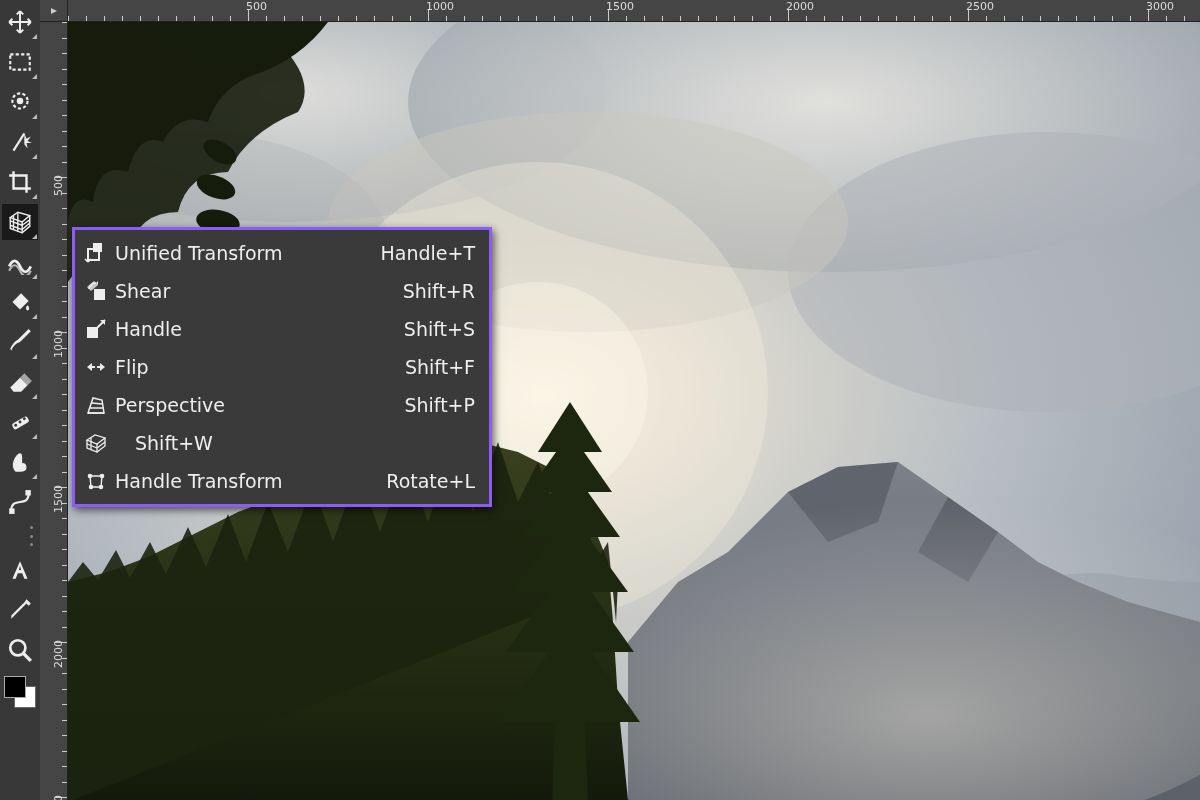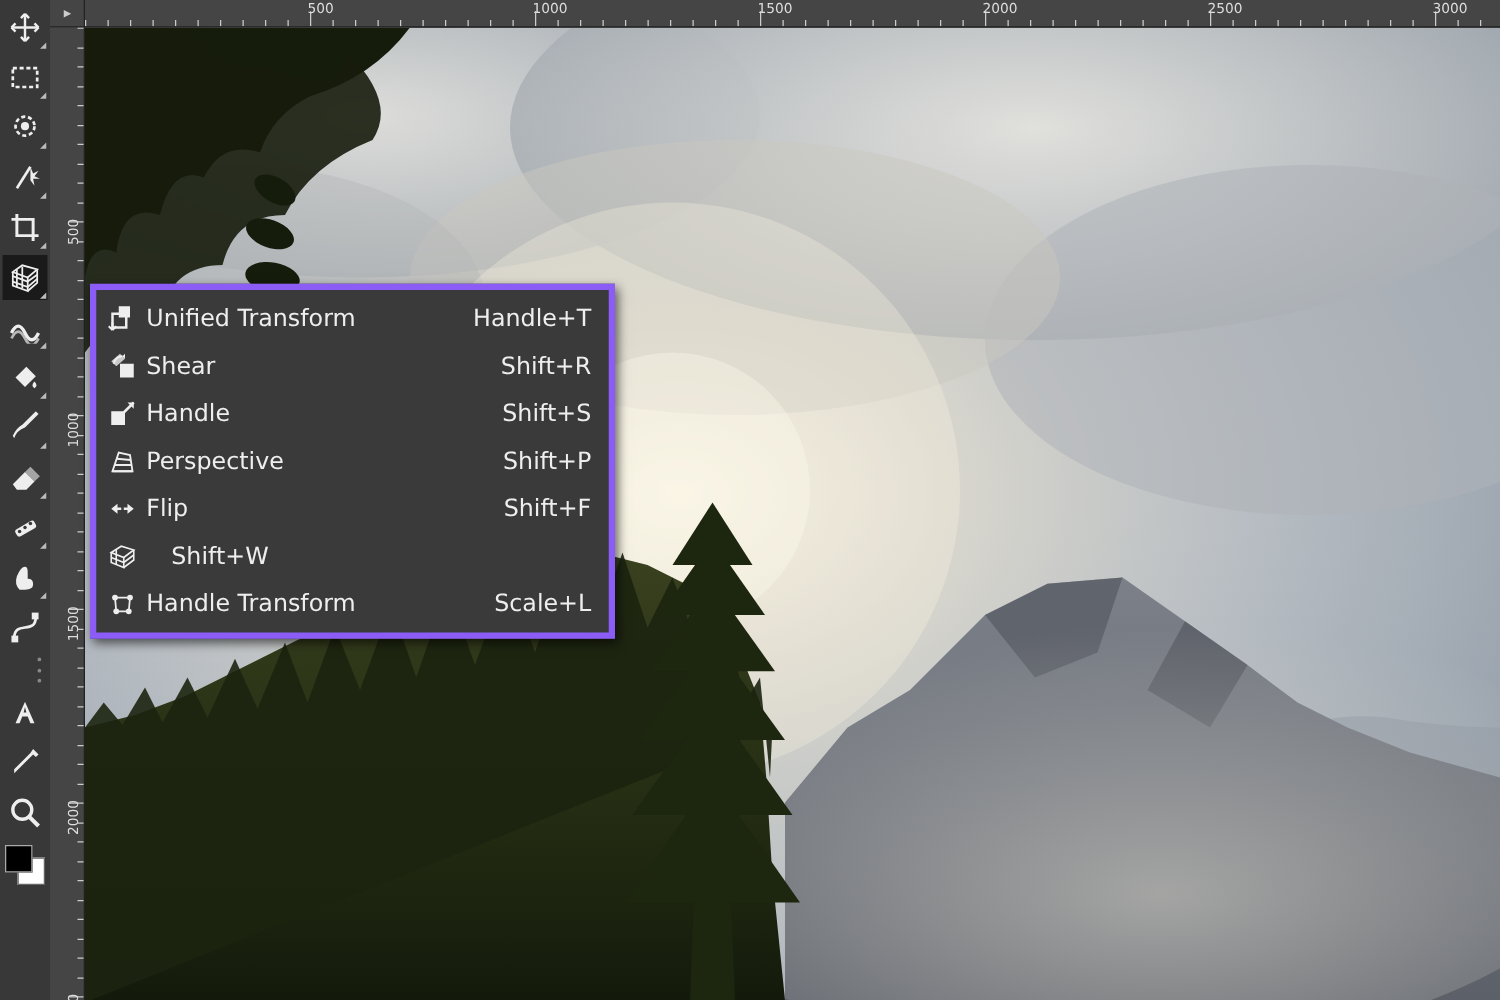--- a/index.html
+++ b/index.html
@@ -120,21 +120,21 @@
   overflow: hidden;
   background: #444;
 }
 .canvas svg { width: 100%; height: 100%; display:block; }
 .context-menu {
   position: absolute;
   left: 72px;
   top: 227px;
   width: 420px;
   background: #3a3a3a;
-  border: 5px solid #8b5cf6;
+  border: 3px solid #8b5cf6;
   box-shadow: 2px 3px 8px rgba(0,0,0,0.6);
   z-index: 10;
   padding: 4px 0;
 }
 .menu-item {
   display: flex;
   align-items: center;
   height: 38px;
   padding: 0 14px 0 8px;
   cursor: pointer;
@@ -523,38 +523,38 @@
           <path d="M13 11 L21 3" stroke="#eee" stroke-width="2"></path>
           <path d="M21 3 l-5 0 l5 5 z" fill="#eee"></path>
         </svg>
       </span>
       <span class="label">Handle</span>
       <span class="shortcut">Shift+S</span>
     </div>
     <div class="menu-item">
       <span class="micon">
         <svg viewBox="0 0 24 24">
+          <path d="M3 12 l5 -4 v3 h3 v2 h-3 v3 z" fill="#eee"></path>
+          <path d="M21 12 l-5 -4 v3 h-3 v2 h3 v3 z" fill="#eee"></path>
+        </svg>
+      </span>
+      <span class="label">Flip</span>
+      <span class="shortcut">Shift+F</span>
+    </div>
+    <div class="menu-item">
+      <span class="micon">
+        <svg viewBox="0 0 24 24">
           <g stroke="#eee" stroke-width="1.5" fill="none">
             <path d="M4 20 L9 5 L18 7 L20 20 Z"></path>
             <path d="M4 20 L20 20 M6 15 L19 15 M7.5 10 L18.5 11"></path>
           </g>
         </svg>
       </span>
       <span class="label">Perspective</span>
       <span class="shortcut">Shift+P</span>
-    </div>
-    <div class="menu-item">
-      <span class="micon">
-        <svg viewBox="0 0 24 24">
-          <path d="M3 12 l5 -4 v3 h3 v2 h-3 v3 z" fill="#eee"></path>
-          <path d="M21 12 l-5 -4 v3 h-3 v2 h3 v3 z" fill="#eee"></path>
-        </svg>
-      </span>
-      <span class="label">Flip</span>
-      <span class="shortcut">Shift+F</span>
     </div>
     <div class="menu-item">
       <span class="micon">
         <svg viewBox="0 0 24 24">
           <g stroke="#eee" stroke-width="1.3" fill="none">
             <path d="M3 9 L11 4 L21 7 L13 13 Z"></path>
             <path d="M3 9 L3 17 L13 21 L13 13"></path>
             <path d="M13 21 L21 15 L21 7"></path>
             <path d="M7 6.5 L7 19 M3 13 L13 17 M13 17 L21 11"></path>
           </g>
@@ -566,15 +566,15 @@
       <span class="micon">
         <svg viewBox="0 0 24 24">
           <circle cx="6" cy="7" r="2.3" fill="#eee"></circle>
           <circle cx="18" cy="7" r="2.3" fill="#eee"></circle>
           <circle cx="7" cy="18" r="2.3" fill="#eee"></circle>
           <circle cx="17" cy="18" r="2.3" fill="#eee"></circle>
           <path d="M6 7 L18 7 L17 18 L7 18 Z" stroke="#eee" stroke-width="1.4" fill="none"></path>
         </svg>
       </span>
       <span class="label">Handle Transform</span>
-      <span class="shortcut">Scale+L</span>
+      <span class="shortcut">Rotate+L</span>
     </div>
   </div>
 
 </body></html>

